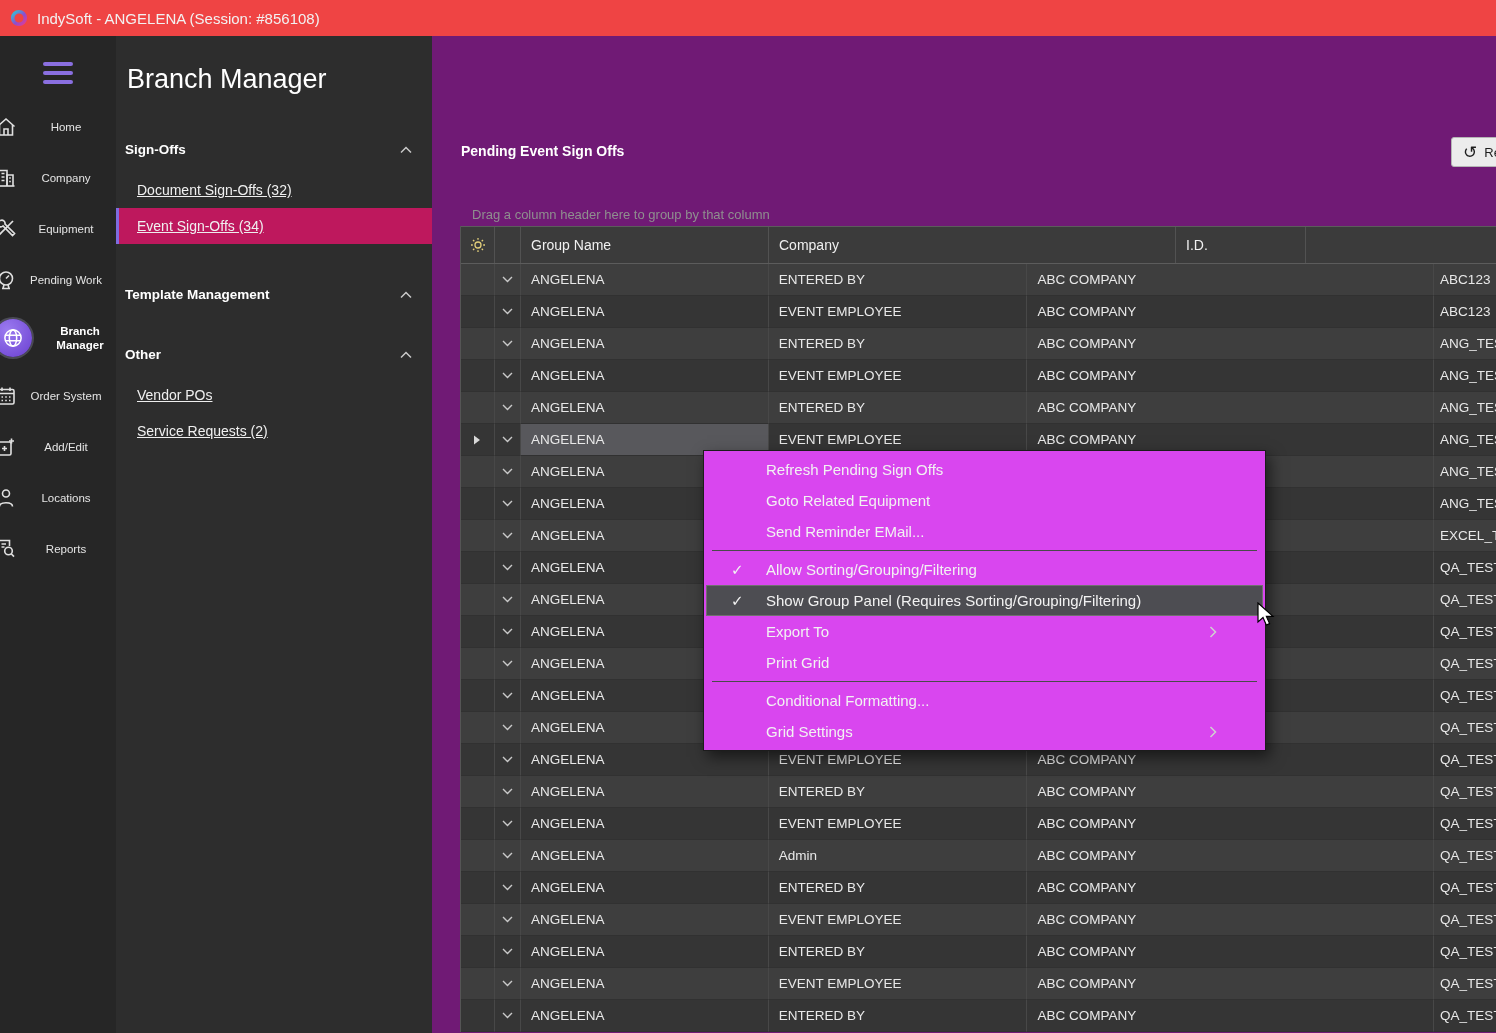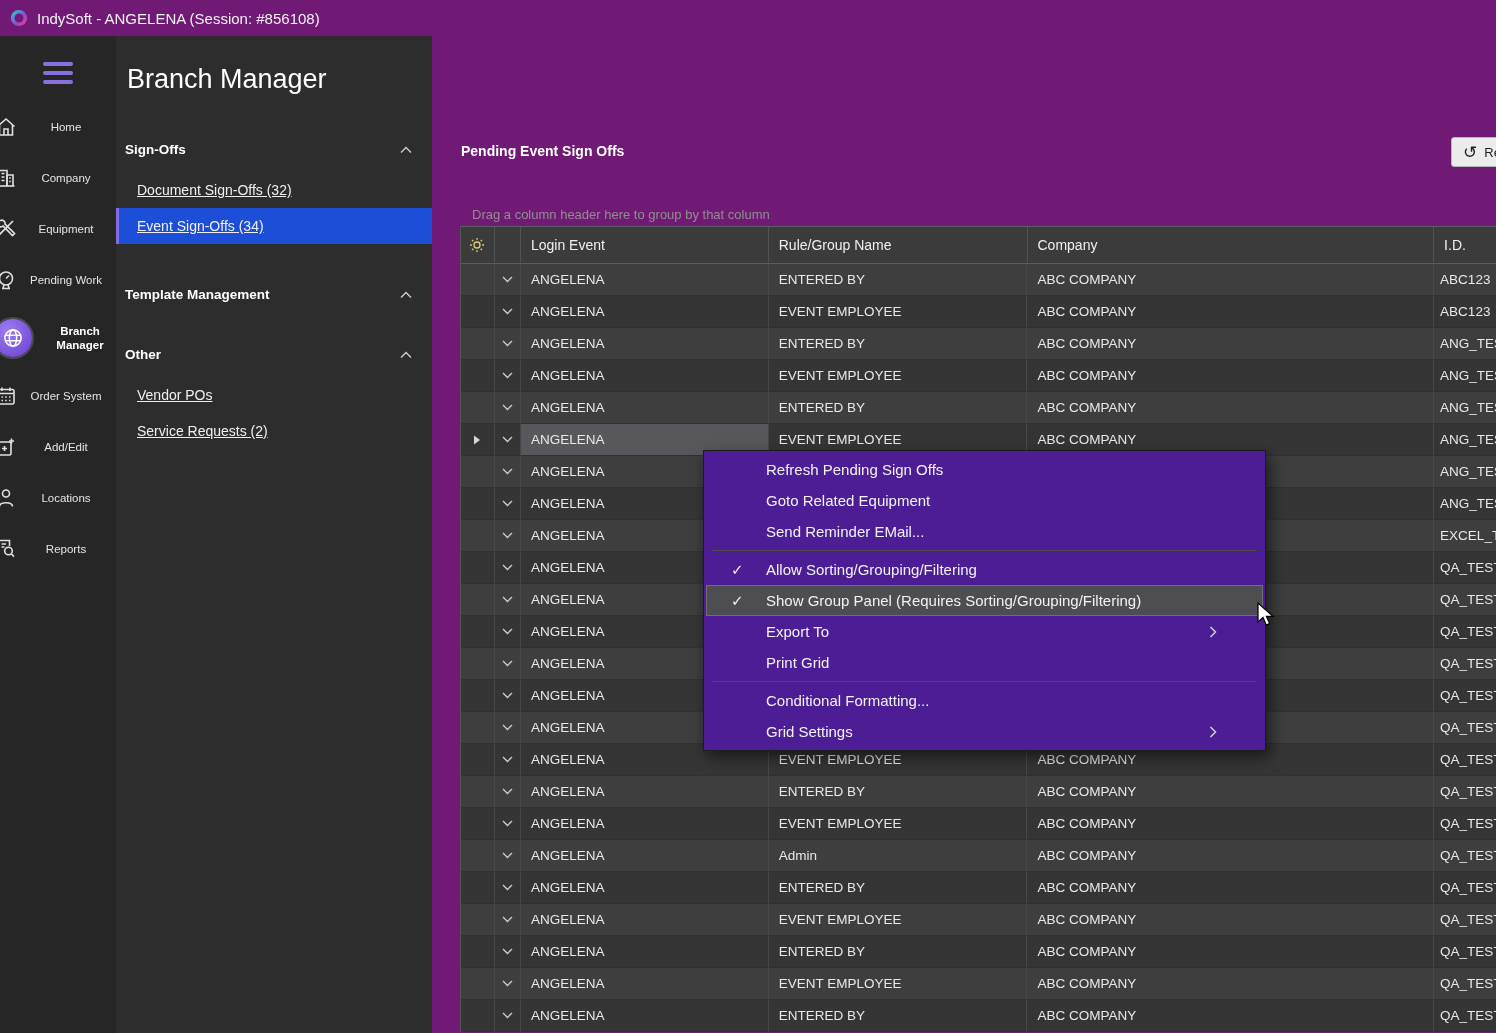--- a/index.html
+++ b/index.html
@@ -1,20 +1,20 @@
 <!DOCTYPE html>
 <html><head>
 <meta charset="utf-8">
 <style>
   * { box-sizing: border-box; margin: 0; padding: 0; }
   html,body { width:1496px; height:1033px; overflow:hidden; background:#383838;
               font-family:"Liberation Sans","DejaVu Sans",sans-serif; }
 
   
-  .titlebar { height:36px; background:#701a75; display:flex; align-items:center;
+  .titlebar { height:36px; background:#ef4444; display:flex; align-items:center;
               gap:9px; padding-left:10px; color:#f2f2f2; font-size:15px; }
 
   
   .app { display:flex; height:997px; }
 
   
   .nav { width:116px; background:#262626; display:flex; flex-direction:column; align-items:center; flex-shrink:0; }
   .hamburger { margin:26px 0 18px 0; width:30px; display:flex; flex-direction:column; gap:5px; cursor:pointer; }
   .hamburger div { height:4px; border-radius:2px; background:#8a6fe0; }
   .nav-item { width:100%; display:flex; flex-direction:row; align-items:center;
@@ -31,21 +31,21 @@
   
   .panel { width:316px; background:#2d2d2d; flex-shrink:0; color:#eee; position:relative; }
   .panel-title { font-size:27px; font-weight:300; color:#ffffff; padding:28px 0 0 11px; }
   .panel-section { margin-top:40px; }
   .panel-section:first-of-type { margin-top:44px; }
   .section-header { display:flex; align-items:center; justify-content:space-between;
                     padding:0 20px 0 9px; font-size:13.5px; font-weight:bold; color:#ffffff; height:20px; }
   .section-items { margin-top:13px;text-decoration:underline; }
   .panel-item { height:36px; display:flex; align-items:center; padding-left:21px;
                 font-size:14px; color:#f0f0f0; cursor:default; }
-  .panel-item.selected { background:#1d4ed8; border-left:3px solid #7f6ce0; padding-left:18px; }
+  .panel-item.selected { background:#be185d; border-left:3px solid #7f6ce0; padding-left:18px; }
 
   
   .main { flex:1; position:relative; background:#701a75; overflow:hidden; }
   .pending-title { position:absolute; top:107px; left:29px; font-size:14px; font-weight:bold; color:#ffffff; }
   .refresh-btn { position:absolute; top:101px; left:1019px; height:30px; width:130px;
                  background:#ececec; color:#1e1e1e; border:1px solid #b5b5b5; border-radius:3px;
                  display:flex; align-items:center; gap:7px; padding:0 11px; font-size:13px; cursor:pointer; }
   .refresh-btn .ricon { font-size:17px; line-height:1; }
   .group-hint { position:absolute; top:171px; left:40px; font-size:13px; color:#8f8f8f; }
 
@@ -64,21 +64,21 @@
   .cell-ind  { width:34px; display:flex; align-items:center; justify-content:center; padding:0; }
   .cell-chev { width:26px; display:flex; align-items:center; justify-content:center; padding:0; cursor:pointer; }
   .cell-login   { width:248px; }
   .cell-rule    { width:259px; }
   .cell-company { width:407px; }
   .cell-id      { width:130px; padding:0 6px; }
   .cell-login.focused { background:#58585c; }
 
   
   .context-menu { position:absolute; left:703px; top:450px; width:563px; z-index:10;
-                  background:#4c1d95; border:1px solid #1c1c1c; padding:3px 0;
+                  background:#d946ef; border:1px solid #1c1c1c; padding:3px 0;
                   box-shadow:4px 6px 14px rgba(0,0,0,0.55); }
   .menu-item { height:31px; display:flex; align-items:center; color:#f2f2f2; font-size:15px;
                padding-left:60px; margin:0 2px; position:relative; cursor:pointer; }
   .menu-item.highlighted { background:#4d4d52; outline:1px solid #707070; outline-offset:-1px; }
   .menu-check { position:absolute; left:25px; font-size:15px; color:#f2f2f2; }
   .menu-arrow { position:absolute; right:46px; display:flex; align-items:center; }
   .menu-sep { height:1px; background:#4a4a4a; margin:3px 8px; }
 
   
   .cursor { position:absolute; left:1256px; top:602px; z-index:30; pointer-events:none; }
@@ -251,22 +251,21 @@
     <div class="group-hint">Drag a column header here to group by that column</div>
     <div class="grid">
       <div class="grid-header" id="grid-header">
           <div class="gh-cell gh-icon" style="width: 34px;">
             <svg width="16" height="16" viewBox="0 0 16 16" fill="none" stroke="#e3cf7a" stroke-width="1.3">
               <circle cx="8" cy="8" r="3"></circle>
               <path d="M8 1 V2.8 M8 13.2 V15 M1 8 H2.8 M13.2 8 H15 M3 3 L4.3 4.3 M11.7 11.7 L13 13 M13 3 L11.7 4.3 M4.3 11.7 L3 13"></path>
             </svg>
           </div>
           <div class="gh-cell " style="width: 26px;"></div>
-          <div class="gh-cell " style="width: 248px;">Login Event</div>
-          <div class="gh-cell " style="width: 259px;">Rule/Group Name</div>
+          <div class="gh-cell " style="width: 248px;">Group Name</div>
           <div class="gh-cell " style="width: 407px;">Company</div>
           <div class="gh-cell " style="width: 130px;">I.D.</div>
         </div>
       <div id="grid-body">
           <div class="grid-row odd">
             <div class="cell cell-ind"></div>
             <div class="cell cell-chev">
               <svg width="11" height="7" viewBox="0 0 11 7">
                 <path d="M1 1 L5.5 5.5 L10 1" fill="none" stroke="#c9c9c9" stroke-width="1.4"></path>
               </svg>

